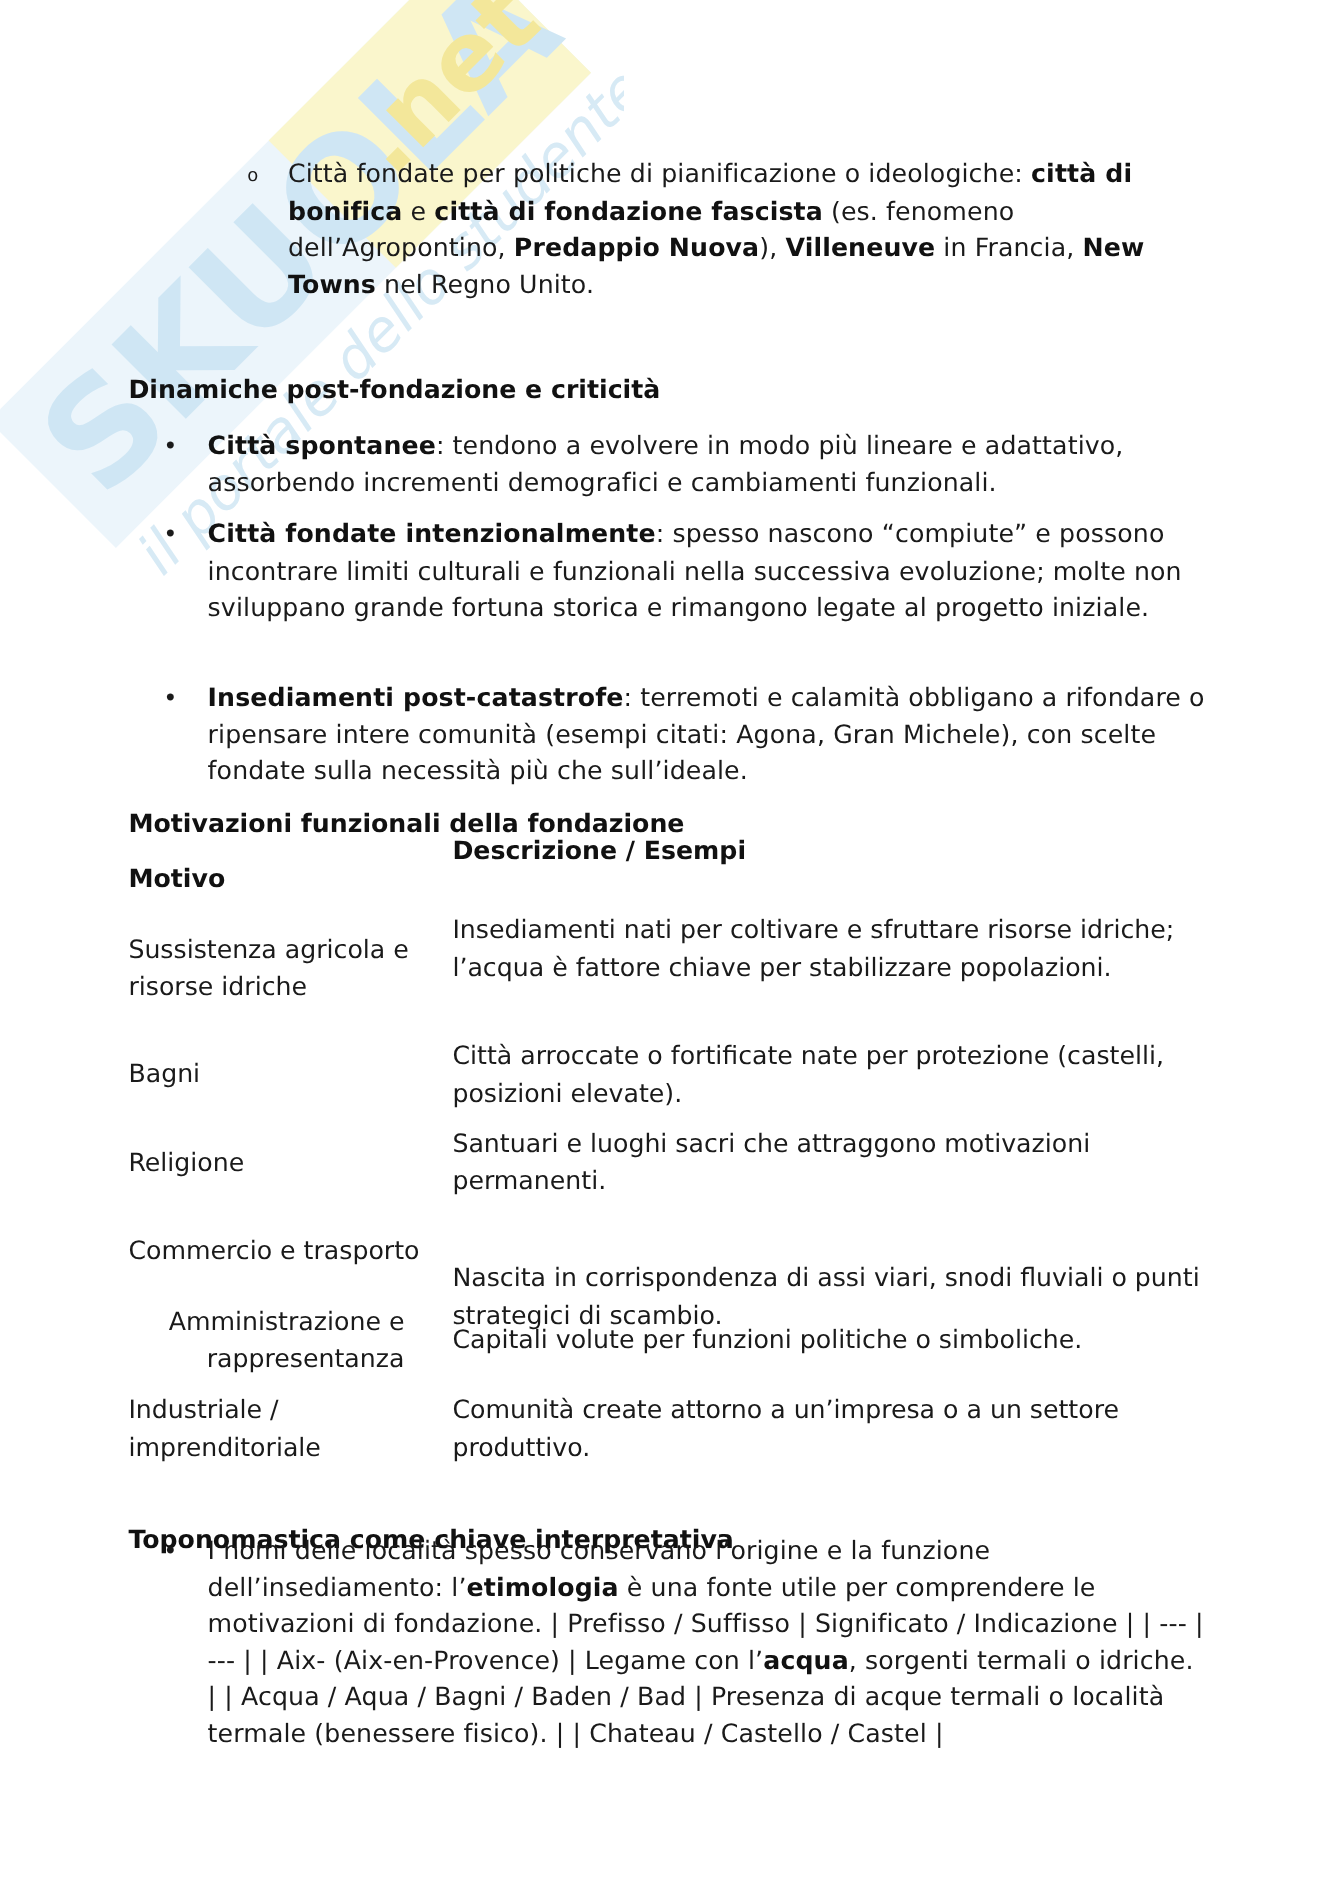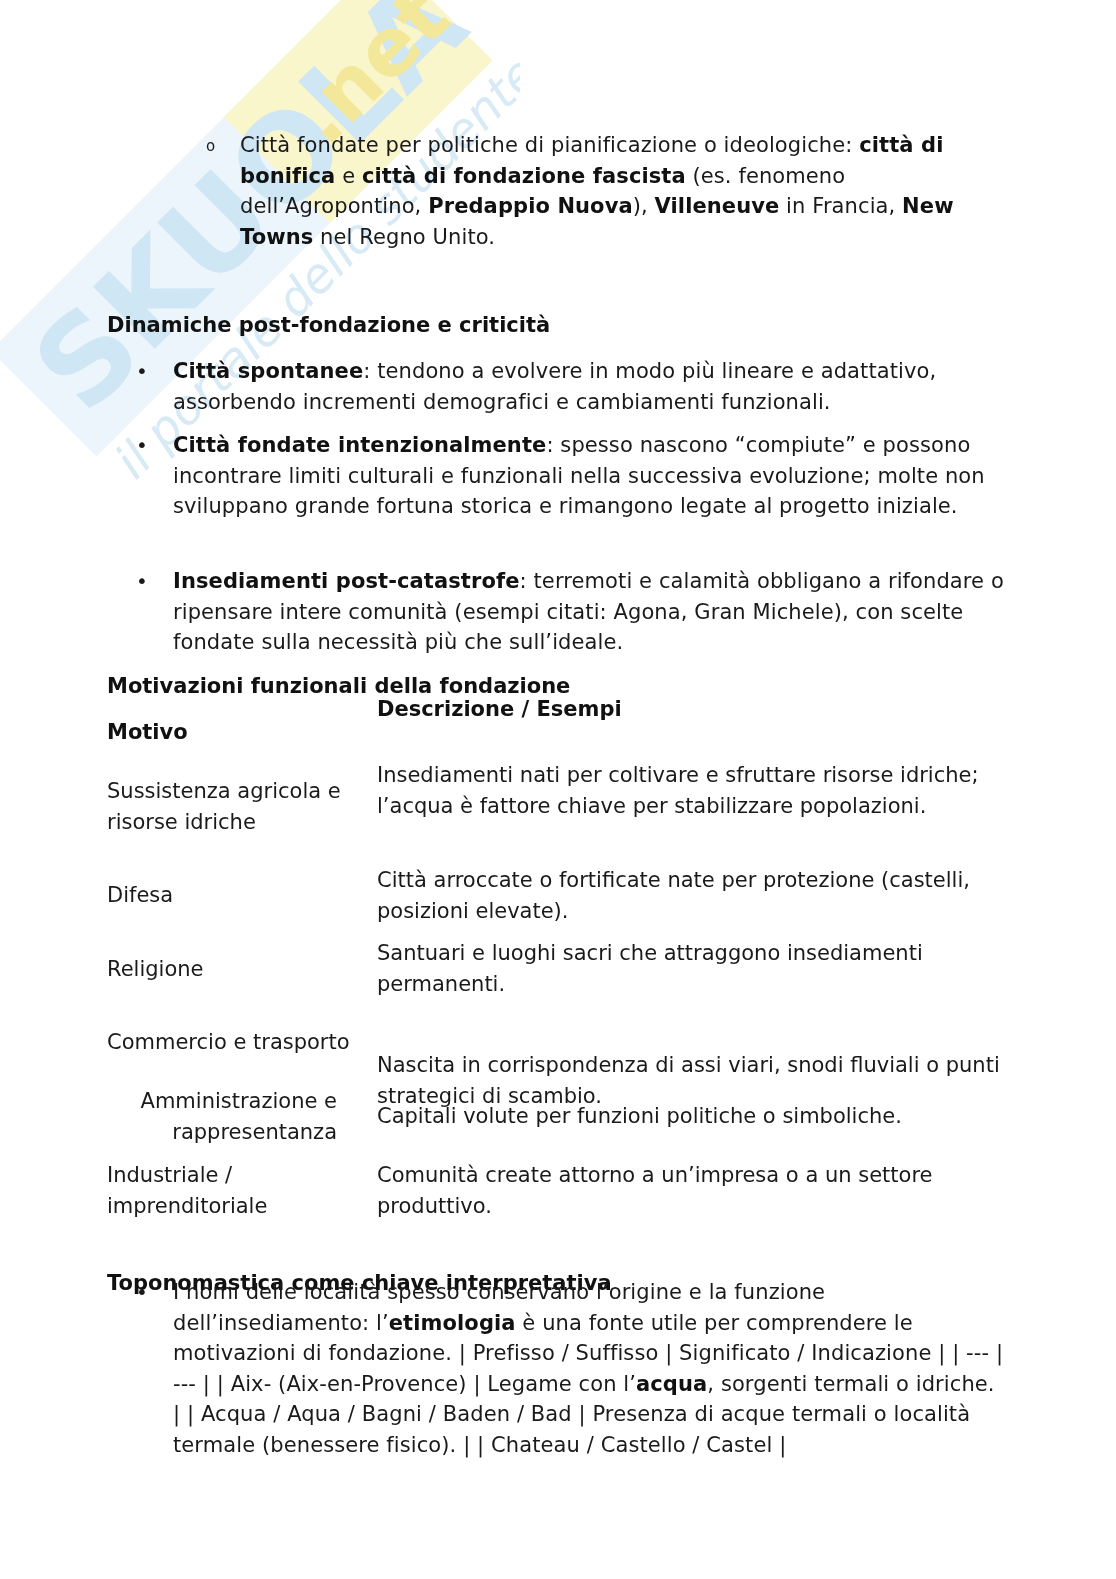--- a/index.html
+++ b/index.html
@@ -68,26 +68,26 @@
   <div class="h" style="top:671px;">Motivazioni funzionali della fondazione</div>
 
   <div class="tbl-head" style="left:107px; top:717px;">Motivo</div>
   <div class="tbl-head" style="left:377px; top:694px;">Descrizione / Esempi</div>
 
   <div>
     <div class="cell c1" style="top:776px;">Sussistenza agricola e risorse idriche</div>
     <div class="cell c2" style="top:760px;">Insediamenti nati per coltivare e sfruttare risorse idriche; l’acqua è fattore chiave per stabilizzare popolazioni.</div>
   </div>
   <div>
-    <div class="cell c1" style="top:880px;">Difesa</div>
+    <div class="cell c1" style="top:880px;">Bagni</div>
     <div class="cell c2" style="top:865px;">Città arroccate o fortificate nate per protezione (castelli, posizioni elevate).</div>
   </div>
   <div>
     <div class="cell c1" style="top:954px;">Religione</div>
-    <div class="cell c2" style="top:938px;">Santuari e luoghi sacri che attraggono insediamenti permanenti.</div>
+    <div class="cell c2" style="top:938px;">Santuari e luoghi sacri che attraggono motivazioni permanenti.</div>
   </div>
   <div>
     <div class="cell c1" style="top:1027px; width:270px;">Commercio e trasporto</div>
     <div class="cell c2" style="top:1012px;margin-top:38px;">Nascita in corrispondenza di assi viari, snodi fluviali o punti strategici di scambio.</div>
   </div>
   <div>
     <div class="cell c1" style="top:1086px; width:230px;text-align:right;">Amministrazione e rappresentanza</div>
     <div class="cell c2" style="top:1101px;">Capitali volute per funzioni politiche o simboliche.</div>
   </div>
   <div>

